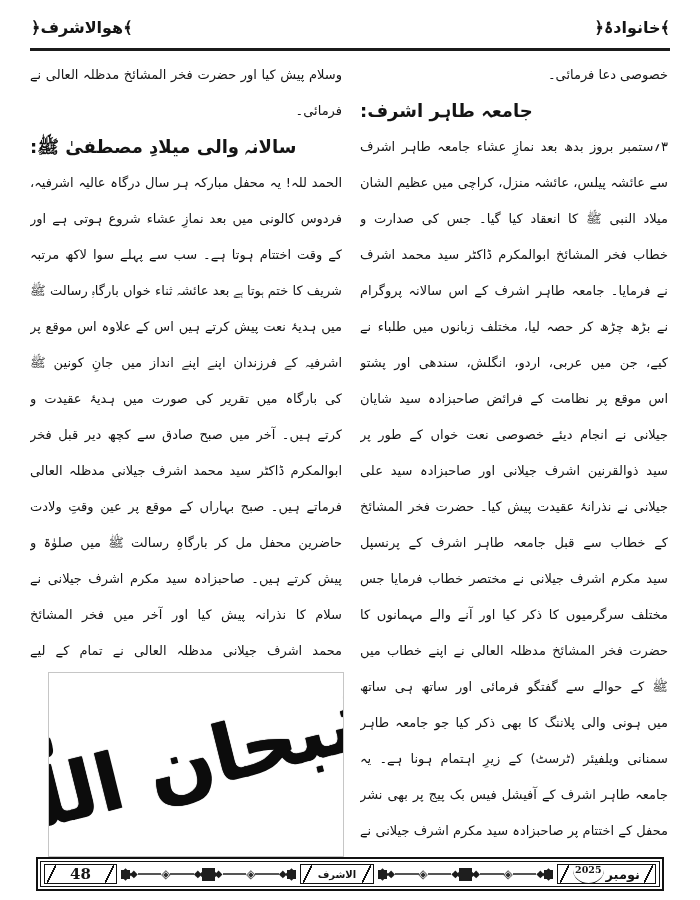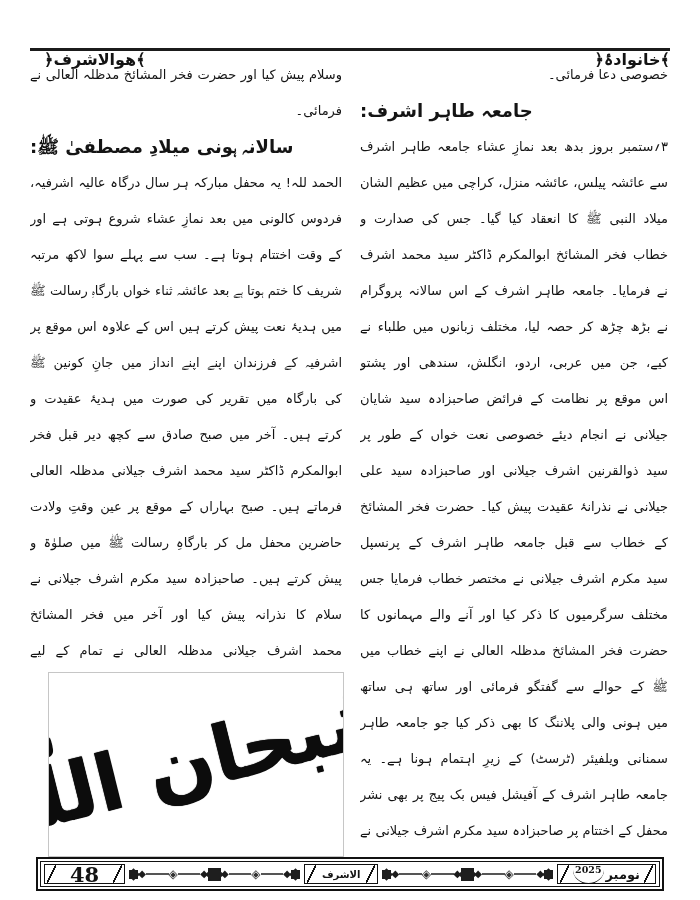--- a/index.html
+++ b/index.html
@@ -1,22 +1,22 @@
 <!DOCTYPE html>
 <html><head>
 <meta charset="utf-8">
 <style>
   html,body{margin:0;padding:0;}
   body{
     width:700px;height:900px;background:#ffffff;position:relative;
     font-family:"DejaVu Sans",sans-serif;color:#141414;overflow:hidden;
   }
   
-  .masthead{position:absolute;top:18px;left:44px;right:30px;display:flex;
-    justify-content:space-between;align-items:center;font-weight:bold;font-size:16px;margin-top:32px;}
+  .masthead{position:absolute;top:18px;left:31px;right:30px;display:flex;
+    justify-content:space-between;align-items:center;font-weight:bold;font-size:16px;}
   .motto{direction:rtl;white-space:nowrap;}
   .head-rule{position:absolute;top:48px;left:30px;right:30px;height:2.5px;background:#1b1b1b;}
   
   .col{position:absolute;top:57px;direction:rtl;}
   .col-right{left:360px;width:308px;}
   .col-left{left:30px;width:312px;}
   .line{height:36px;line-height:36px;font-size:13px;direction:rtl;
     text-align:justify;text-align-last:justify;overflow:hidden;}
   .line.end{text-align:right;text-align-last:right;}
   .col-heading{height:36px;line-height:36px;font-weight:bold;font-size:18px;
@@ -29,21 +29,21 @@
     text-shadow:0 0 1px #0c0c0c, 0.5px 0.5px 0 #0c0c0c;}
   
   .footer{position:absolute;left:36px;right:36px;top:857px;height:34px;
     border:2px solid #111;box-sizing:border-box;padding:2px;background:#fff;}
   .footer-inner{border:1px solid #111;height:100%;box-sizing:border-box;
     display:flex;align-items:center;padding:0 3px;gap:4px;}
   .fbox{border:1.5px solid #111;height:20px;display:flex;align-items:center;
     padding:0 2px;font-weight:bold;background:#fff;box-sizing:border-box;}
   .slash{width:9px;height:18px;
     background:linear-gradient(to bottom right,transparent 44%,#111 44%,#111 56%,transparent 56%);}
-  .pagenum{font-family:"DejaVu Serif",serif;font-size:21px;padding:0 14px;}
+  .pagenum{font-family:"DejaVu Serif",serif;font-size:15px;padding:0 14px;}
   .jtitle{font-size:10px;direction:rtl;padding:0 6px;}
   .datewrap{direction:rtl;display:flex;align-items:center;padding:0 4px;gap:2px;font-size:13px;}
   .year{font-family:"DejaVu Serif",serif;font-size:9.5px;vertical-align:super;
     border-bottom:1.3px solid #111;border-radius:0 0 60% 60%;transform:translateY(-4px);padding:8px 2px;}
   .orn{flex:1;display:flex;align-items:center;justify-content:space-evenly;
     font-size:10px;color:#1c1c1c;min-width:0;overflow:hidden;}
   .orn .g{line-height:1;}
   .orn .lens{font-size:12px;color:#333;}
   .rule{flex:1;max-width:26px;height:1.5px;background:#555;}
   .star8{position:relative;width:9px;height:9px;flex:none;}
@@ -83,21 +83,21 @@
       <div class="line">میں ہونی والی پلاننگ کا بھی ذکر کیا جو جامعہ طاہر اشرف اور</div>
       <div class="line">سمنانی ویلفیئر (ٹرسٹ) کے زیرِ اہتمام ہونا ہے۔ یہ پروگرام</div>
       <div class="line">جامعہ طاہر اشرف کے آفیشل فیس بک پیج پر بھی نشر کیا گیا۔</div>
       <div class="line">محفل کے اختتام پر صاحبزادہ سید مکرم اشرف جیلانی نے صلوٰۃ</div>
     </div>
 </div>
 
 <div class="col col-left">
   <div class="line">وسلام پیش کیا اور حضرت فخر المشائخ مدظلہ العالی نے خصوصی دعا</div>
   <div class="line end">فرمائی۔</div>
-  <div class="col-heading">سالانہ ہونی میلادِ مصطفیٰ ﷺ:</div>
+  <div class="col-heading">سالانہ والی میلادِ مصطفیٰ ﷺ:</div>
   <div>
       <div class="line">الحمد للہ! یہ محفل مبارکہ ہر سال درگاہ عالیہ اشرفیہ، اشرف آباد</div>
       <div class="line">فردوس کالونی میں بعد نمازِ عشاء شروع ہوتی ہے اور صبح صادق</div>
       <div class="line">کے وقت اختتام ہوتا ہے۔ سب سے پہلے سوا لاکھ مرتبہ درود</div>
       <div class="line">شریف کا ختم ہوتا ہے بعد عائشہ ثناء خواں بارگاہِ رسالت ﷺ</div>
       <div class="line">میں ہدیۂ نعت پیش کرتے ہیں اس کے علاوہ اس موقع پر خانوادۂ</div>
       <div class="line">اشرفیہ کے فرزندان اپنے اپنے انداز میں جانِ کونین ﷺ</div>
       <div class="line">کی بارگاہ میں تقریر کی صورت میں ہدیۂ عقیدت و محبت پیش</div>
       <div class="line">کرتے ہیں۔ آخر میں صبح صادق سے کچھ دیر قبل فخر المشائخ</div>
       <div class="line">ابوالمکرم ڈاکٹر سید محمد اشرف جیلانی مدظلہ العالی خصوصی خطاب</div>

